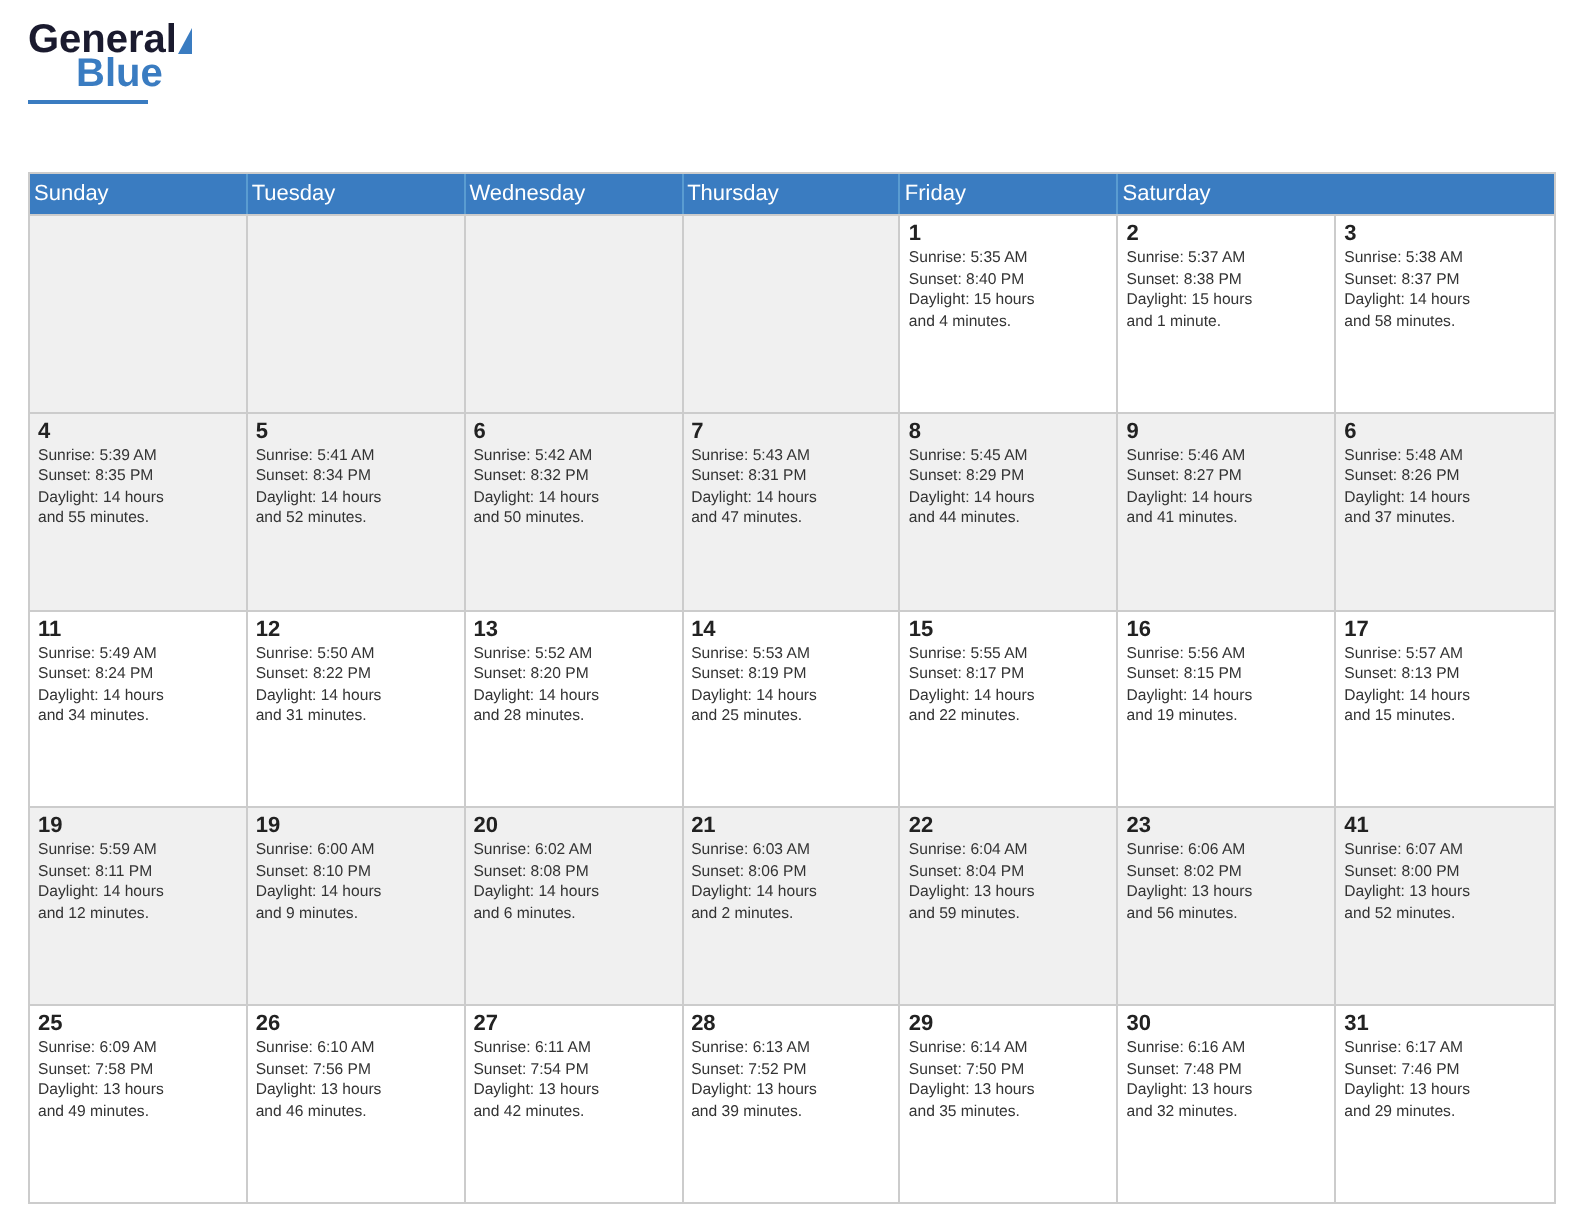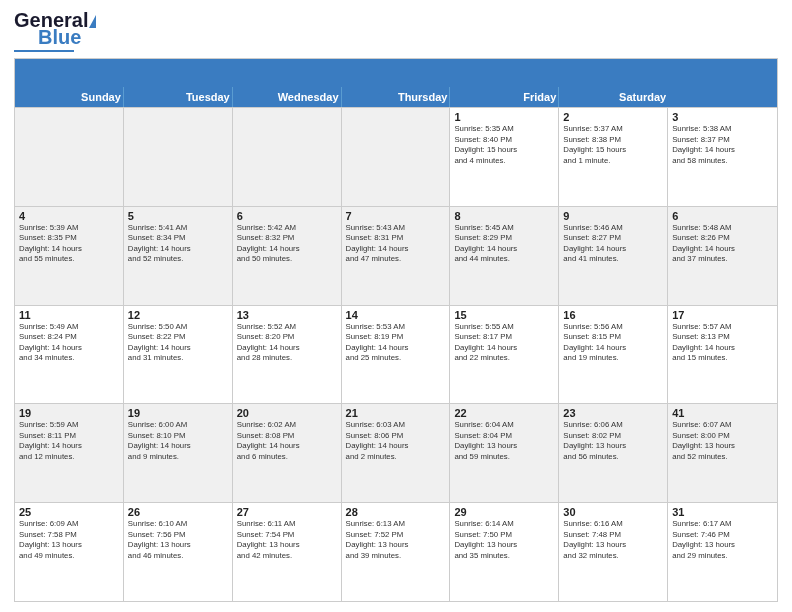--- a/index.html
+++ b/index.html
@@ -9,20 +9,21 @@
       width: 792px;
       height: 612px;
       overflow: hidden;
     }
     .page {
       width: 792px;
       height: 612px;
       padding: 10px 14px 10px 14px;
       display: flex;
       flex-direction: column;
+      gap: 28px;
     }
     .header {
       display: flex;
       justify-content: space-between;
       align-items: flex-start;
       margin-bottom: 6px;
     }
     .logo {
       display: flex;
       flex-direction: column;
@@ -64,25 +65,24 @@
       border: 1px solid #ccc;
     }
     .cal-header {
       display: grid;
       grid-template-columns: repeat(7, 1fr);
       background: #3a7cc1;
     }
     .cal-header-cell {
       color: #fff;
       font-size: 11px;
-      font-weight: bold;
-      text-align: right;
+      font-weight: normal;
+      text-align: left;
       padding: 4px 2px;
       border-right: 1px solid #5a9cd1;
-      margin-top: 28px;
     }
     .cal-header-cell:last-child { border-right: none; }
     .cal-body {
       display: flex;
       flex-direction: column;
       flex: 1;
     }
     .cal-row {
       display: grid;
       grid-template-columns: repeat(7, 1fr);

